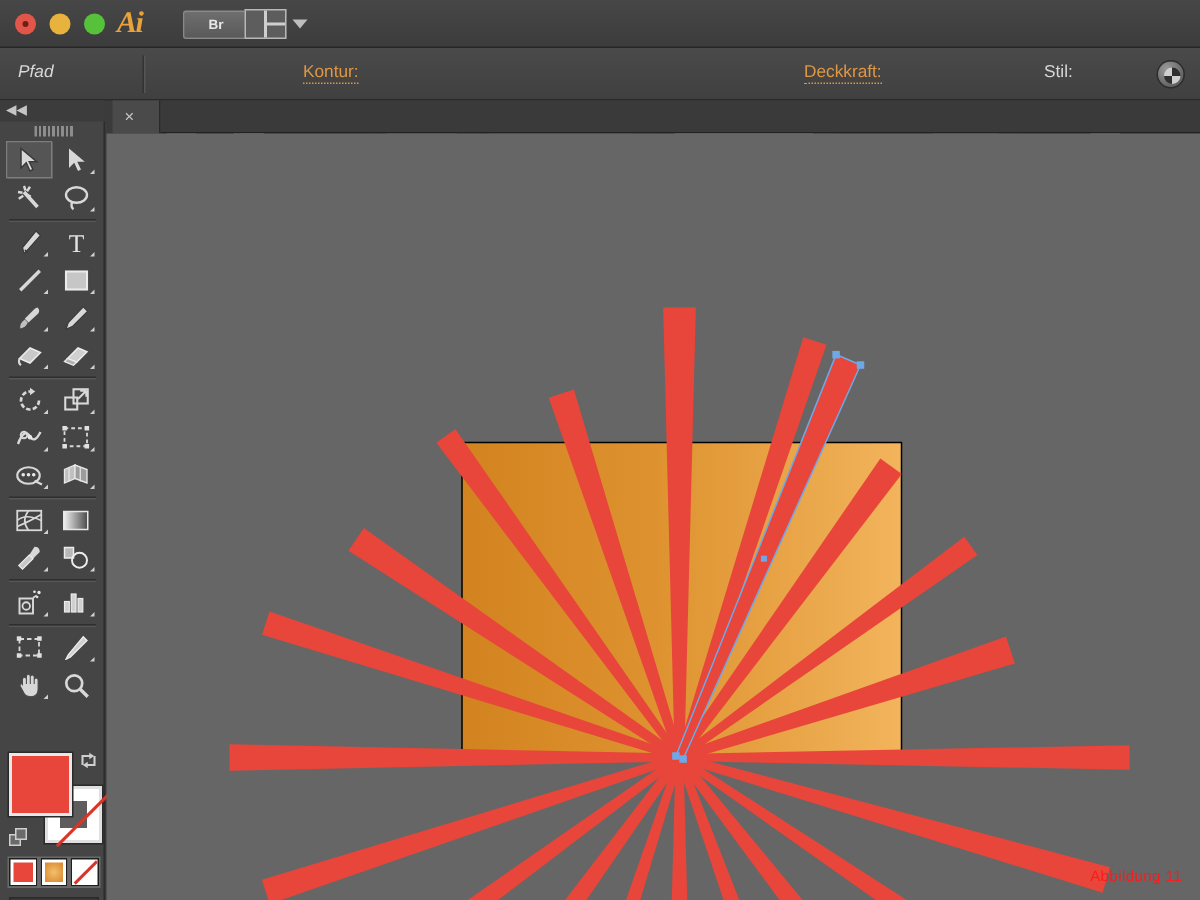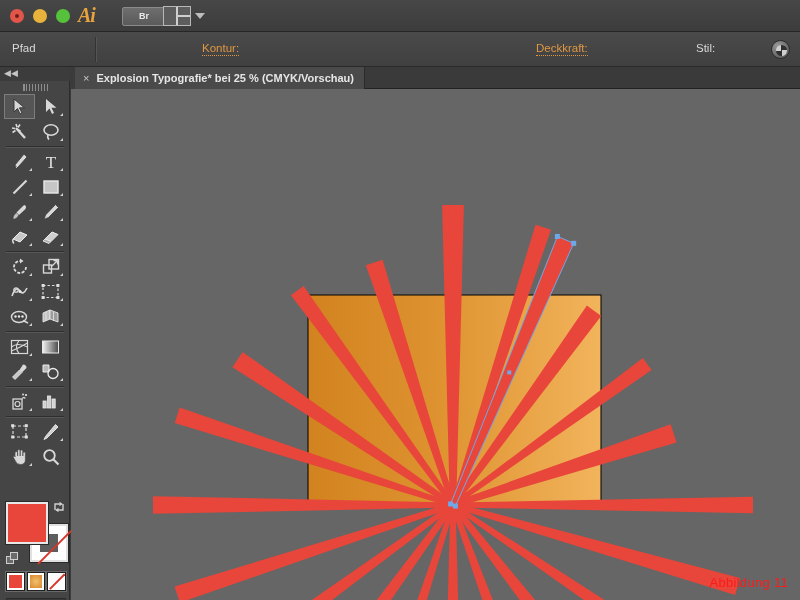--- a/index.html
+++ b/index.html
@@ -241,21 +241,21 @@
   
   .canvas {
     position: absolute; left: 71px; top: 89px; width: 729px; height: 511px;
     background: #666666; overflow: hidden;
   }
   .artboard-wrap {
     position: absolute; left: 0; top: 0; width: 729px; height: 511px;
   }
   .figcaption {
     position: absolute; right: 12px; bottom: 10px;
-    font-size: 13px; color: #ff1a1a; letter-spacing: 0.3px;
+    font-size: 10px; color: #ff1a1a; letter-spacing: 0.3px;
     font-family: "Liberation Sans", sans-serif;
   }
 </style>
 </head>
 <body>
 
 <div id="app">
 
   <div class="titlebar">
     <div class="traffic">
@@ -267,21 +267,21 @@
     <div class="br-btn">Br</div>
     <div class="ws-btn">
       <i class="ws-v"></i>
         <i class="ws-h"></i>
     </div>
     <div class="ws-caret"></div>
   </div>
 
   <div class="ctrlbar">
 
-    <div class="ctrl-label" style="left:12px;">Pfad</div>
+    <div class="ctrl-label" style="left:12px;font-style:italic;">Pfad</div>
 
     <div class="sep-v" style="left:95px; top:5px; height:25px;"></div>
 
     <div class="sw-box" style="left:110px; top:39px; width:22px; height:20px;">
       <div class="sw-inner" style="background:#e8463a;"></div>
     </div>
     <div class="mini-caret-btn" style="left:133px; top:40px;"></div>
 
     <div class="sw-box" style="left:155px; top:39px; width:22px; height:20px; background:#ffffff; overflow:hidden;">
       <div class="none-slash"></div>
@@ -323,21 +323,20 @@
       <div class="sw-inner" style="background:#e6e6e6;"></div>
     </div>
     <div class="mini-caret-btn" style="left:749px; top:40px;"></div>
 
     <div class="ctrl-ball"></div>
   </div>
 
   <div class="tabbar">
     <div class="doctab">
       <span class="tab-x">×</span>
-      <span class="tab-title">Explosion Typografie* bei 25 % (CMYK/Vorschau)</span>
     </div>
   </div>
 
   <div class="toolpanel">
     <div class="tp-header">◀◀</div>
     <div class="tp-grip"></div>
 
     <div class="tool-grid">
 
       <div class="tool-row">

